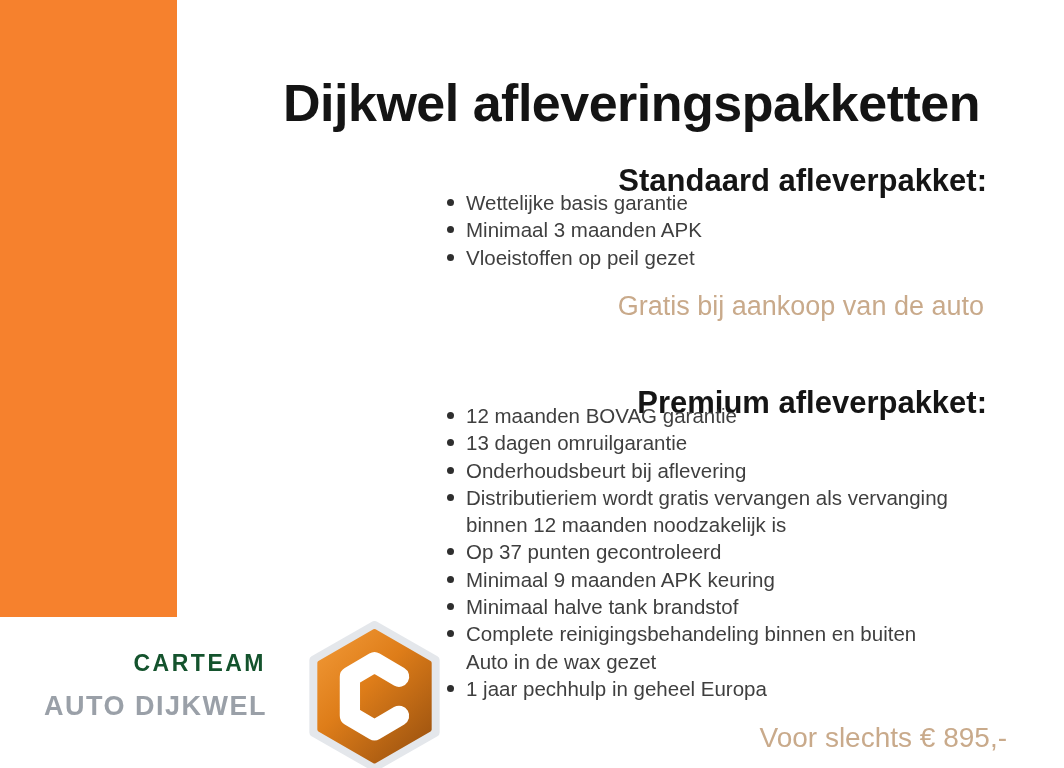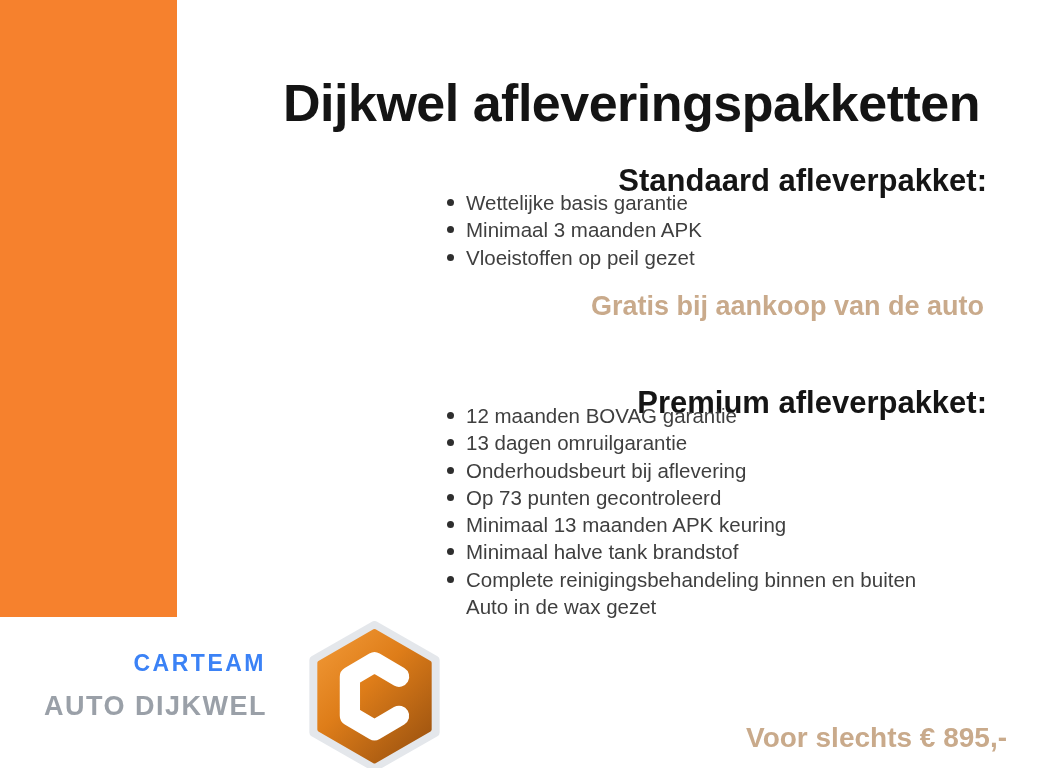--- a/index.html
+++ b/index.html
@@ -36,29 +36,29 @@
   .std-list{top:189px;}
   .prem-list{top:402px;}
   .li{display:flex;align-items:flex-start;}
   .dot{
     flex:0 0 auto;width:7px;height:7px;border-radius:50%;
     background:#2e2e2e;margin:10px 12px 0 0;
   }
   .li-text{white-space:pre-line;width:575px;}
 
   
-  .tan{color:#C9AA8B;font-weight:bold;white-space:nowrap;}
+  .tan{color:#C9AA8B;font-weight:normal;white-space:nowrap;}
   .gratis-note{top:291px;right:80px;font-size:27px;}
   .price-note{top:722px;right:57px;font-size:28px;}
 
   
   .brand-line1{
     top:650px;right:798px;
     font-size:23px;font-weight:bold;letter-spacing:2.5px;
-    color:#3b82f6;white-space:nowrap;
+    color:#14532d;white-space:nowrap;
   }
   .brand-line2{
     top:691px;right:797px;
     font-size:27px;font-weight:bold;letter-spacing:1.5px;
     color:#9AA0A8;white-space:nowrap;margin-left:36px;
   }
   .brand-logo{left:302px;top:621px;width:145px;height:152px;}
 </style>
 </head>
 <body>
@@ -96,34 +96,43 @@
   <div class="li">
     <span class="dot"></span>
     <span class="li-text">13 dagen omruilgarantie</span>
   </div>
   <div class="li">
     <span class="dot"></span>
     <span class="li-text">Onderhoudsbeurt bij aflevering</span>
   </div>
   <div class="li">
     <span class="dot"></span>
-    <span class="li-text">Op 73 punten gecontroleerd</span>
+    <span class="li-text">Distributieriem wordt gratis vervangen als vervanging
+binnen 12 maanden noodzakelijk is</span>
   </div>
   <div class="li">
     <span class="dot"></span>
-    <span class="li-text">Minimaal 13 maanden APK keuring</span>
+    <span class="li-text">Op 37 punten gecontroleerd</span>
+  </div>
+  <div class="li">
+    <span class="dot"></span>
+    <span class="li-text">Minimaal 9 maanden APK keuring</span>
   </div>
   <div class="li">
     <span class="dot"></span>
     <span class="li-text">Minimaal halve tank brandstof</span>
   </div>
   <div class="li">
     <span class="dot"></span>
     <span class="li-text">Complete reinigingsbehandeling binnen en buiten
 Auto in de wax gezet</span>
+  </div>
+  <div class="li">
+    <span class="dot"></span>
+    <span class="li-text">1 jaar pechhulp in geheel Europa</span>
   </div>
 </div>
 
 <div class="abs tan price-note">Voor slechts € 895,-</div>
 
 <div class="abs brand-line1">CARTEAM</div>
 <div class="abs brand-line2">AUTO DIJKWEL</div>
 
 <svg class="abs brand-logo" viewBox="0 0 100 105" aria-hidden="true">
   <defs>

